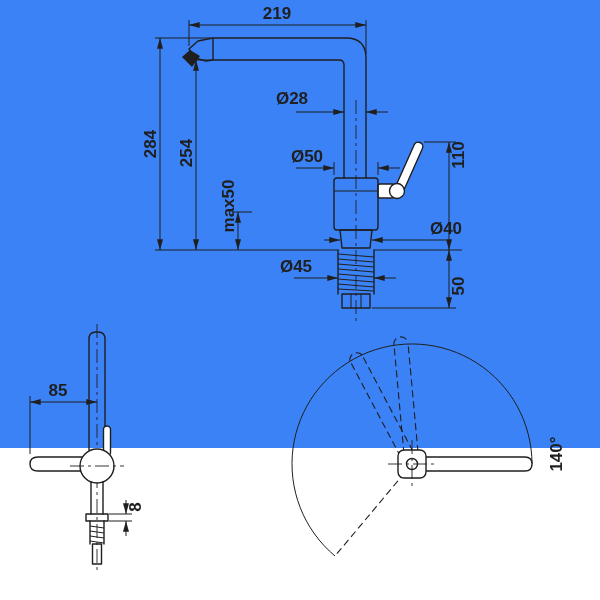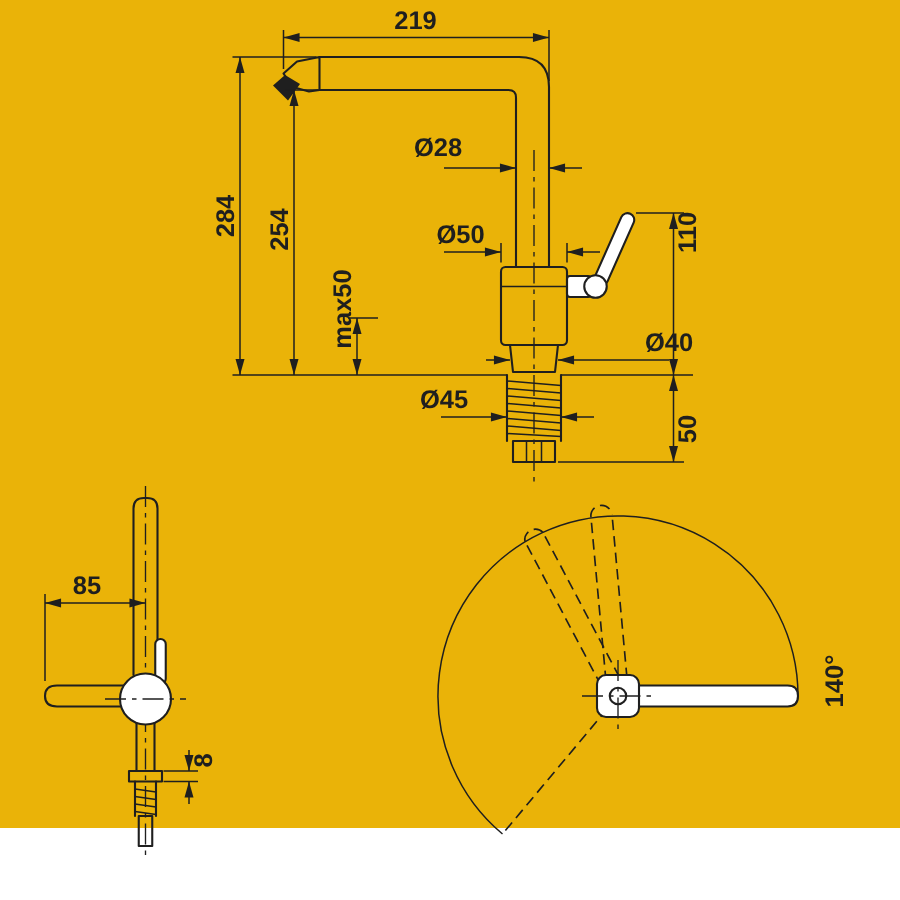--- a/index.html
+++ b/index.html
@@ -1,16 +1,16 @@
 <!DOCTYPE html>
 <html><head>
 <meta charset="utf-8">
 <style>
   html,body{margin:0;padding:0;background:#ffffff;width:600px;height:600px;overflow:hidden;}
-  .canvas{width:600px;height:552px;background:#eab308;}
+  .canvas{width:600px;height:448px;background:#3b82f6;}
   .outline{stroke:#1f1f1f;stroke-width:1.4;fill:none;stroke-linejoin:round;stroke-linecap:round;}
   .thin{stroke:#1f1f1f;stroke-width:1;fill:none;}
   .dimline{stroke:#1f1f1f;stroke-width:1;fill:none;}
   .dash{stroke:#1f1f1f;stroke-width:1.1;fill:none;stroke-dasharray:7 4;}
   .cl{stroke:#1f1f1f;stroke-width:0.9;fill:none;stroke-dasharray:14 4 3 4;}
   .solidfill{fill:#1f1f1f;stroke:none;}
   .white{fill:#ffffff;}
   .dim-text{font-family:"Liberation Sans","DejaVu Sans",sans-serif;font-size:17px;font-weight:600;fill:#1f1f1f;text-anchor:middle;}
 </style>
 </head>

